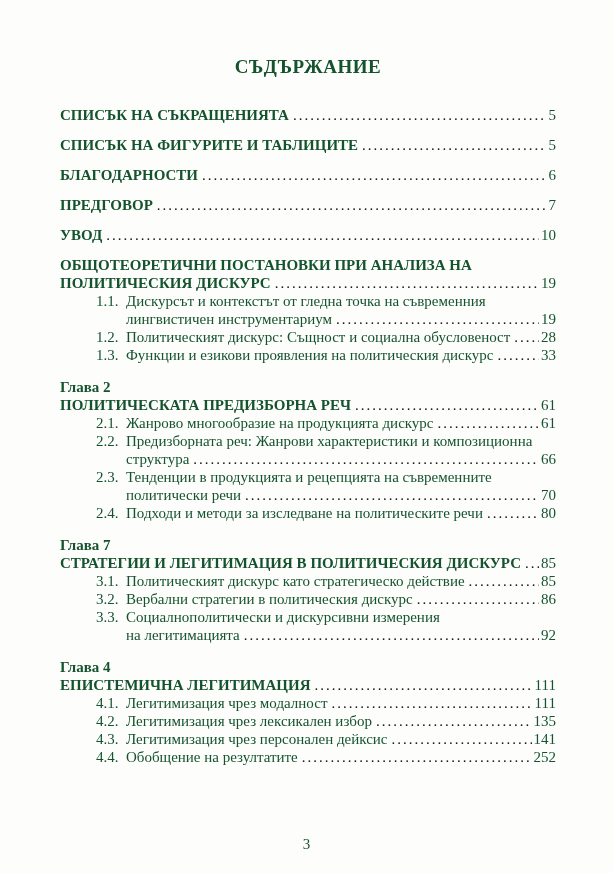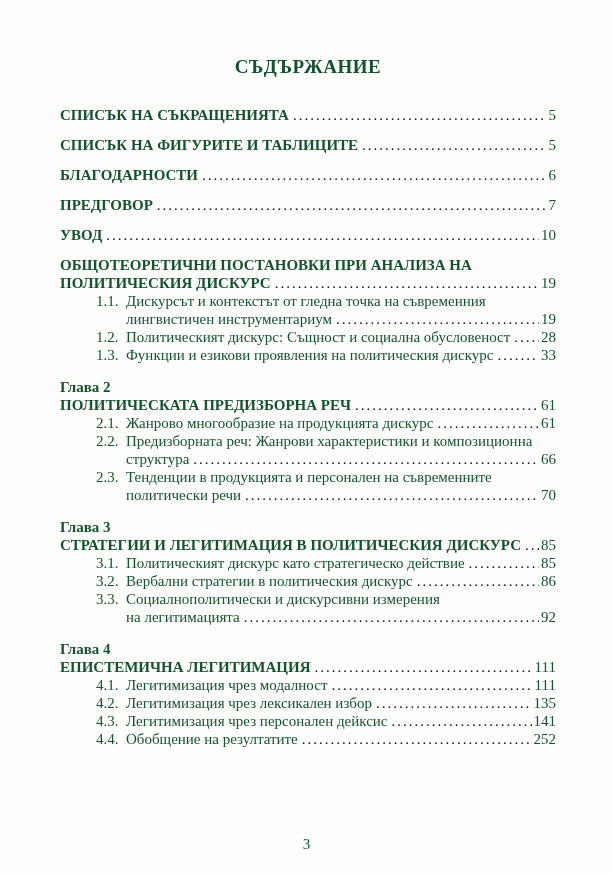--- a/index.html
+++ b/index.html
@@ -170,32 +170,42 @@
         <div class="toc-row">
           <span class="toc-text">структура</span>
           <span class="leader"></span>
           <span class="pagenum">66</span>
         </div>
       </div>
     </div>
     <div class="toc-item">
       <span class="item-num">2.3.</span>
       <div class="item-body">
-        <div class="wrap-line">Тенденции в продукцията и персонален на съвременните</div>
+        <div class="wrap-line">Тенденции в продукцията и рецепцията на съвременните</div>
         <div class="toc-row">
           <span class="toc-text">политически речи</span>
           <span class="leader"></span>
           <span class="pagenum">70</span>
         </div>
       </div>
     </div>
-  </section>
-
-  <section class="chapter">
-    <div class="chapter-label">Глава 3</div>
+    <div class="toc-item">
+      <span class="item-num">2.4.</span>
+      <div class="item-body">
+        <div class="toc-row">
+          <span class="toc-text">Подходи и методи за изследване на политическите речи</span>
+          <span class="leader"></span>
+          <span class="pagenum">80</span>
+        </div>
+      </div>
+    </div>
+  </section>
+
+  <section class="chapter">
+    <div class="chapter-label">Глава 7</div>
     <div class="chapter-title">
       <div class="toc-row">
         <span class="toc-text">СТРАТЕГИИ И ЛЕГИТИМАЦИЯ В ПОЛИТИЧЕСКИЯ ДИСКУРС</span>
         <span class="leader"></span>
         <span class="pagenum">85</span>
       </div>
     </div>
     <div class="toc-item">
       <span class="item-num">3.1.</span>
       <div class="item-body">

